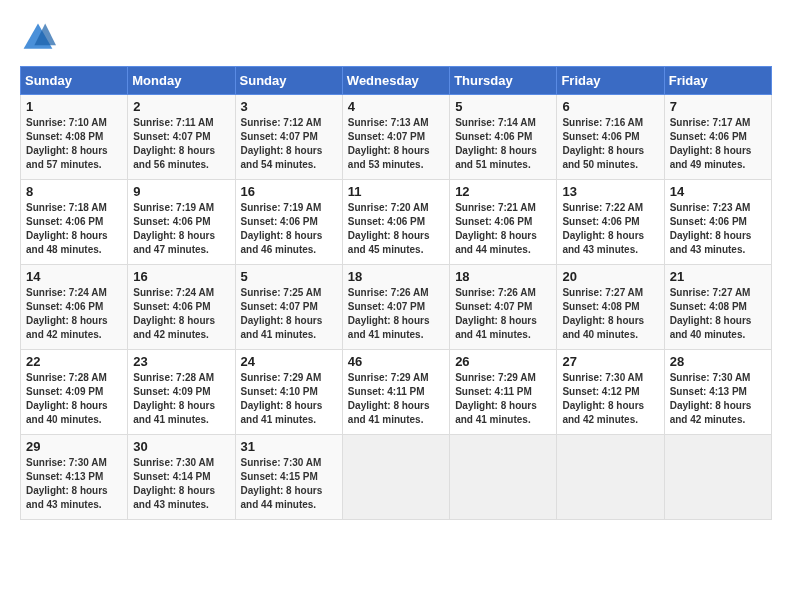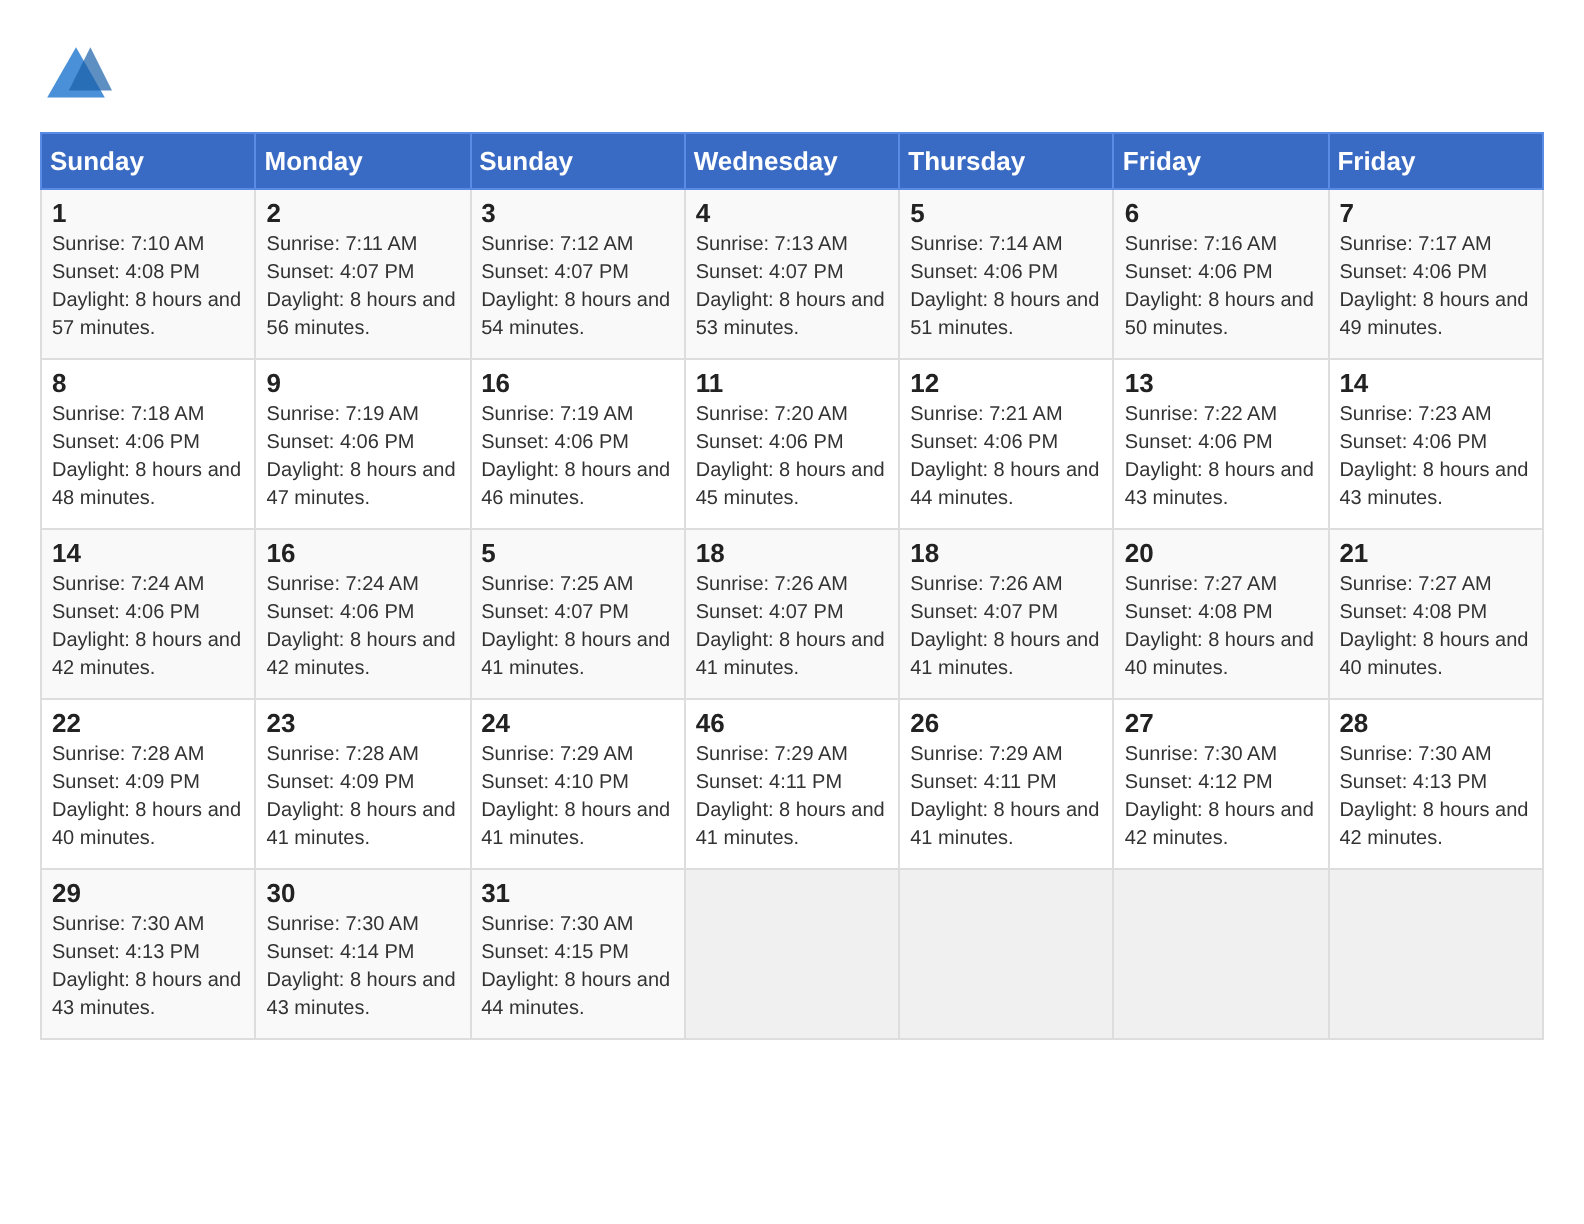--- a/index.html
+++ b/index.html
@@ -75,20 +75,21 @@
       font-size: 13px;
       font-weight: bold;
       color: #222;
       display: block;
       margin-bottom: 2px;
     }
     .day-info {
       font-size: 10px;
       color: #333;
       line-height: 1.4;
+      font-weight: bold;
     }
     .empty-cell {
       background: #f0f0f0 !important;
     }
   </style>
 </head>
 <body>
 
 <div class="header-area">
   <div class="logo">

